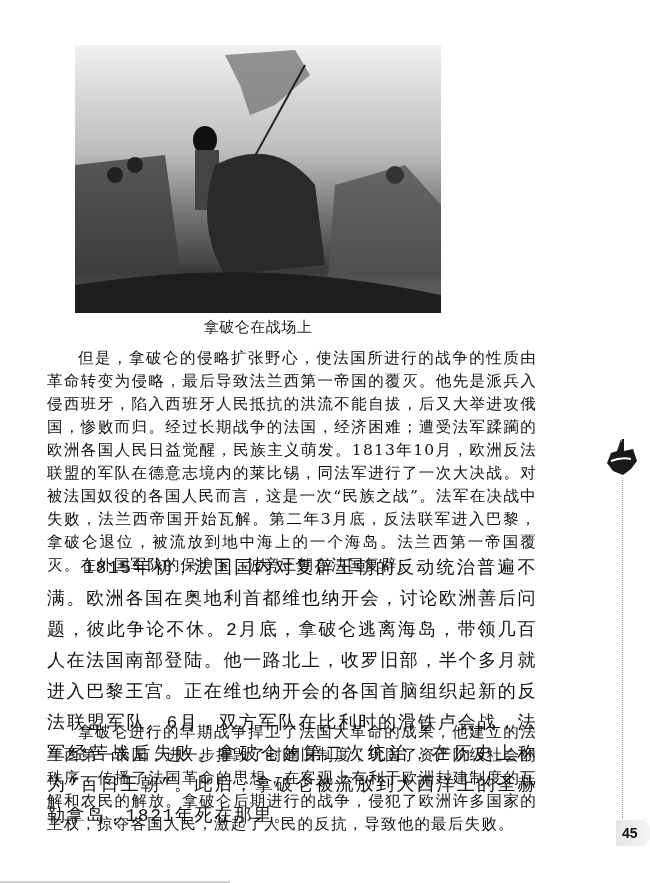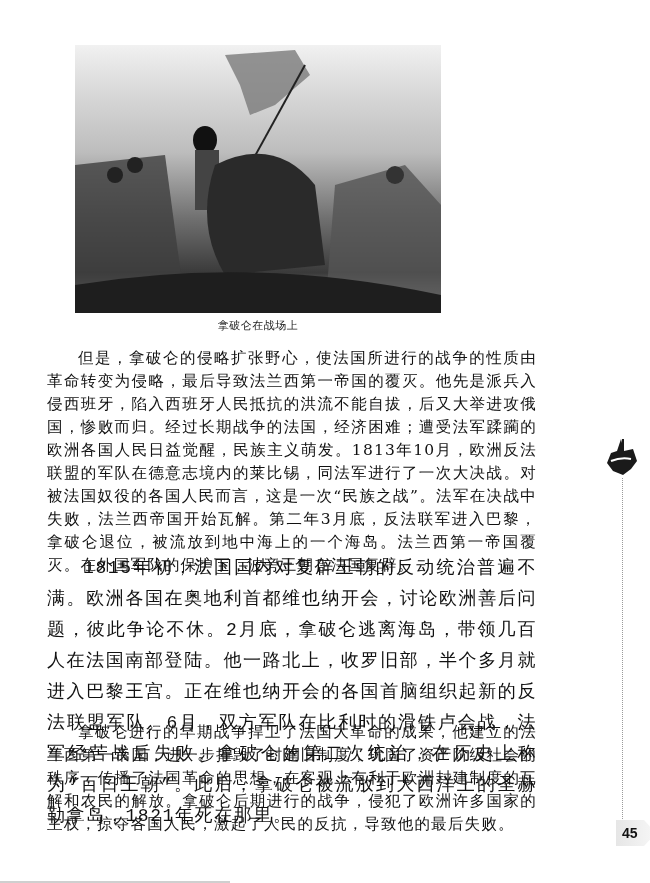--- a/index.html
+++ b/index.html
@@ -9,21 +9,21 @@
       font-family: "DejaVu Serif", "Liberation Serif", serif;
     }
     .figure {
       position: absolute; left: 75px; top: 45px; width: 366px; height: 268px;
       background: linear-gradient(180deg, #f1f1f1 0%, #d8d8d8 18%, #bdbdbd 40%, #6f6f6f 65%, #3a3a3a 85%, #bcbcbc 100%);
       overflow: hidden;
     }
     .figure svg { position: absolute; left: 0; top: 0; }
     .caption {
       position: absolute; left: 0; width: 516px; top: 318px;
-      text-align: center; font-size: 11px; letter-spacing: 0.5px; color: #222;
+      text-align: center; font-size: 15px; letter-spacing: 0.5px; color: #222;
     }
     .para {
       position: absolute; left: 43px; width: 490px;
       font-size: 15.5px; line-height: 23px; letter-spacing: 1.2px;
       text-align: justify; text-indent: 2em; margin: 4px;
     }
     .para.kai { font-family: Liberation Mono, monospace; font-size: 18px; letter-spacing: 1.6px; line-height: 31px; }
     #p1 { top: 343px; }
     #p2 { top: 549px; }
     #p3 { top: 718px; font-family: Liberation Mono, monospace; }

